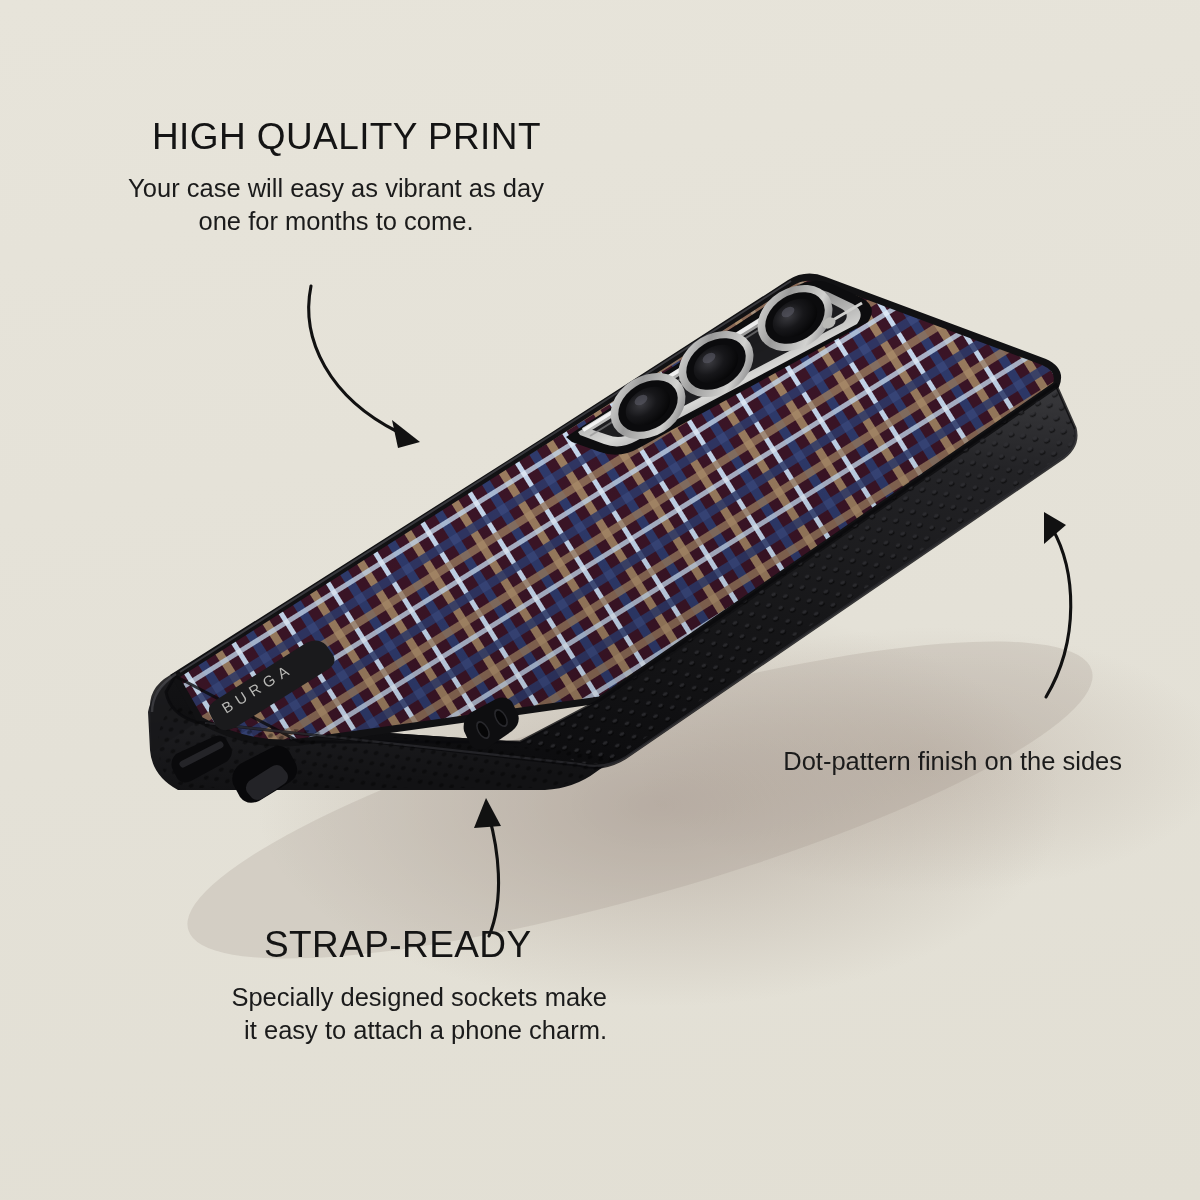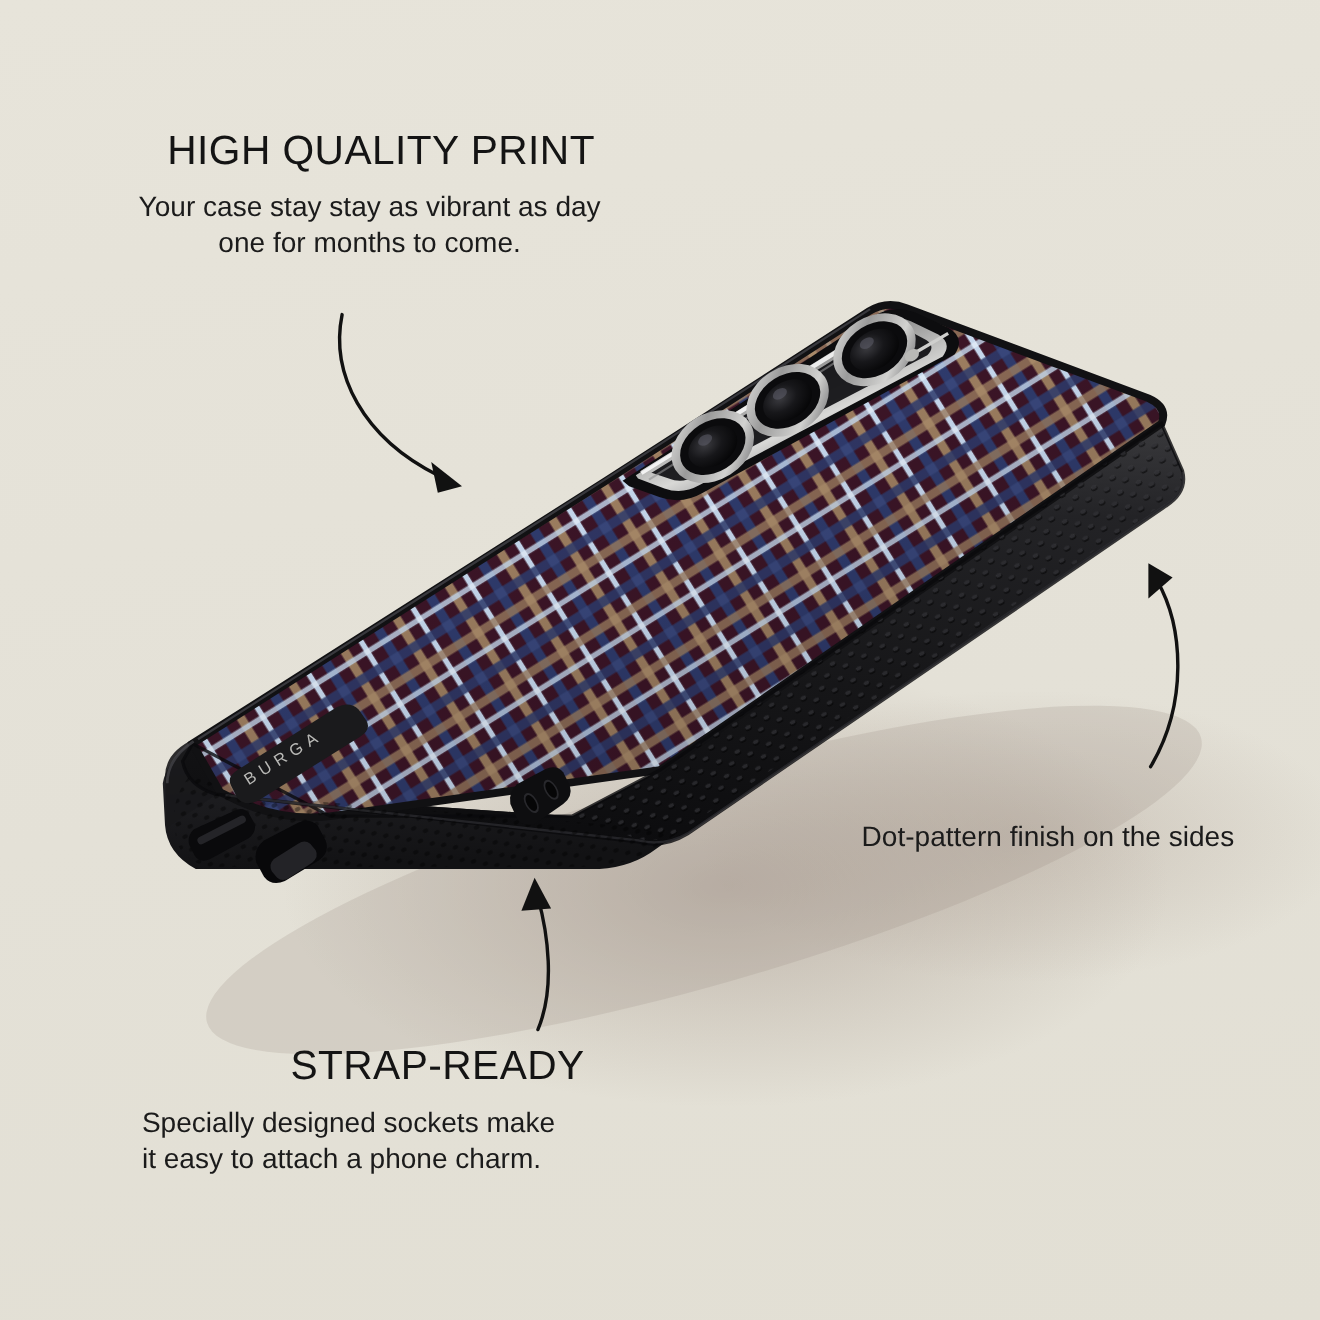--- a/index.html
+++ b/index.html
@@ -23,22 +23,22 @@
     color:#141414;white-space:nowrap;line-height:1;margin-left:44px;
   }
   .body-txt{
     font-size:25.5px;font-weight:400;color:#1b1b1b;
     line-height:1.31;
   }
   .blk-print{left:108px;top:118px;}
   .blk-print .body-txt{margin-top:17px;text-align:center;width:500px;margin-left:-22px;}
   .blk-grip{left:731px;top:727px;}
   .blk-grip .body-txt{margin-top:18px;text-align:right;width:432px;margin-left:-41px;}
-  .blk-strap{left:220px;top:950px;}
-  .blk-strap .body-txt{margin-top:18px;text-align:left;width:478px;margin-left:-91px;}
+  .blk-strap{left:220px;top:926px;}
+  .blk-strap .body-txt{margin-top:18px;text-align:right;width:478px;margin-left:-91px;}
 
   
   #art{position:absolute;left:0;top:0;width:1200px;height:1200px;}
 </style>
 </head>
 <body>
 
 <div id="stage">
 
   <svg id="art" viewBox="0 0 1200 1200">
@@ -251,21 +251,21 @@
       <g>
         <path d="M 489,936 C 505,898 498,848 489,816" fill="none" stroke-width="3.1"></path>
         <path d="M 486,798 L 474,828 L 501,826 Z" stroke="none"></path>
       </g>
     </g>
   </svg>
 
   <div class="block blk-print">
     <div class="head">HIGH QUALITY PRINT</div>
     <div class="body-txt">
-      <div>Your case stay stay as vibrant as day</div>
+      <div>Your case will easy as vibrant as day</div>
       <div>one for months to come.</div>
     </div>
   </div>
 
   <div class="block blk-grip">
     <div class="body-txt">
       <div>Dot-pattern finish on the sides</div>
     </div>
   </div>
 

